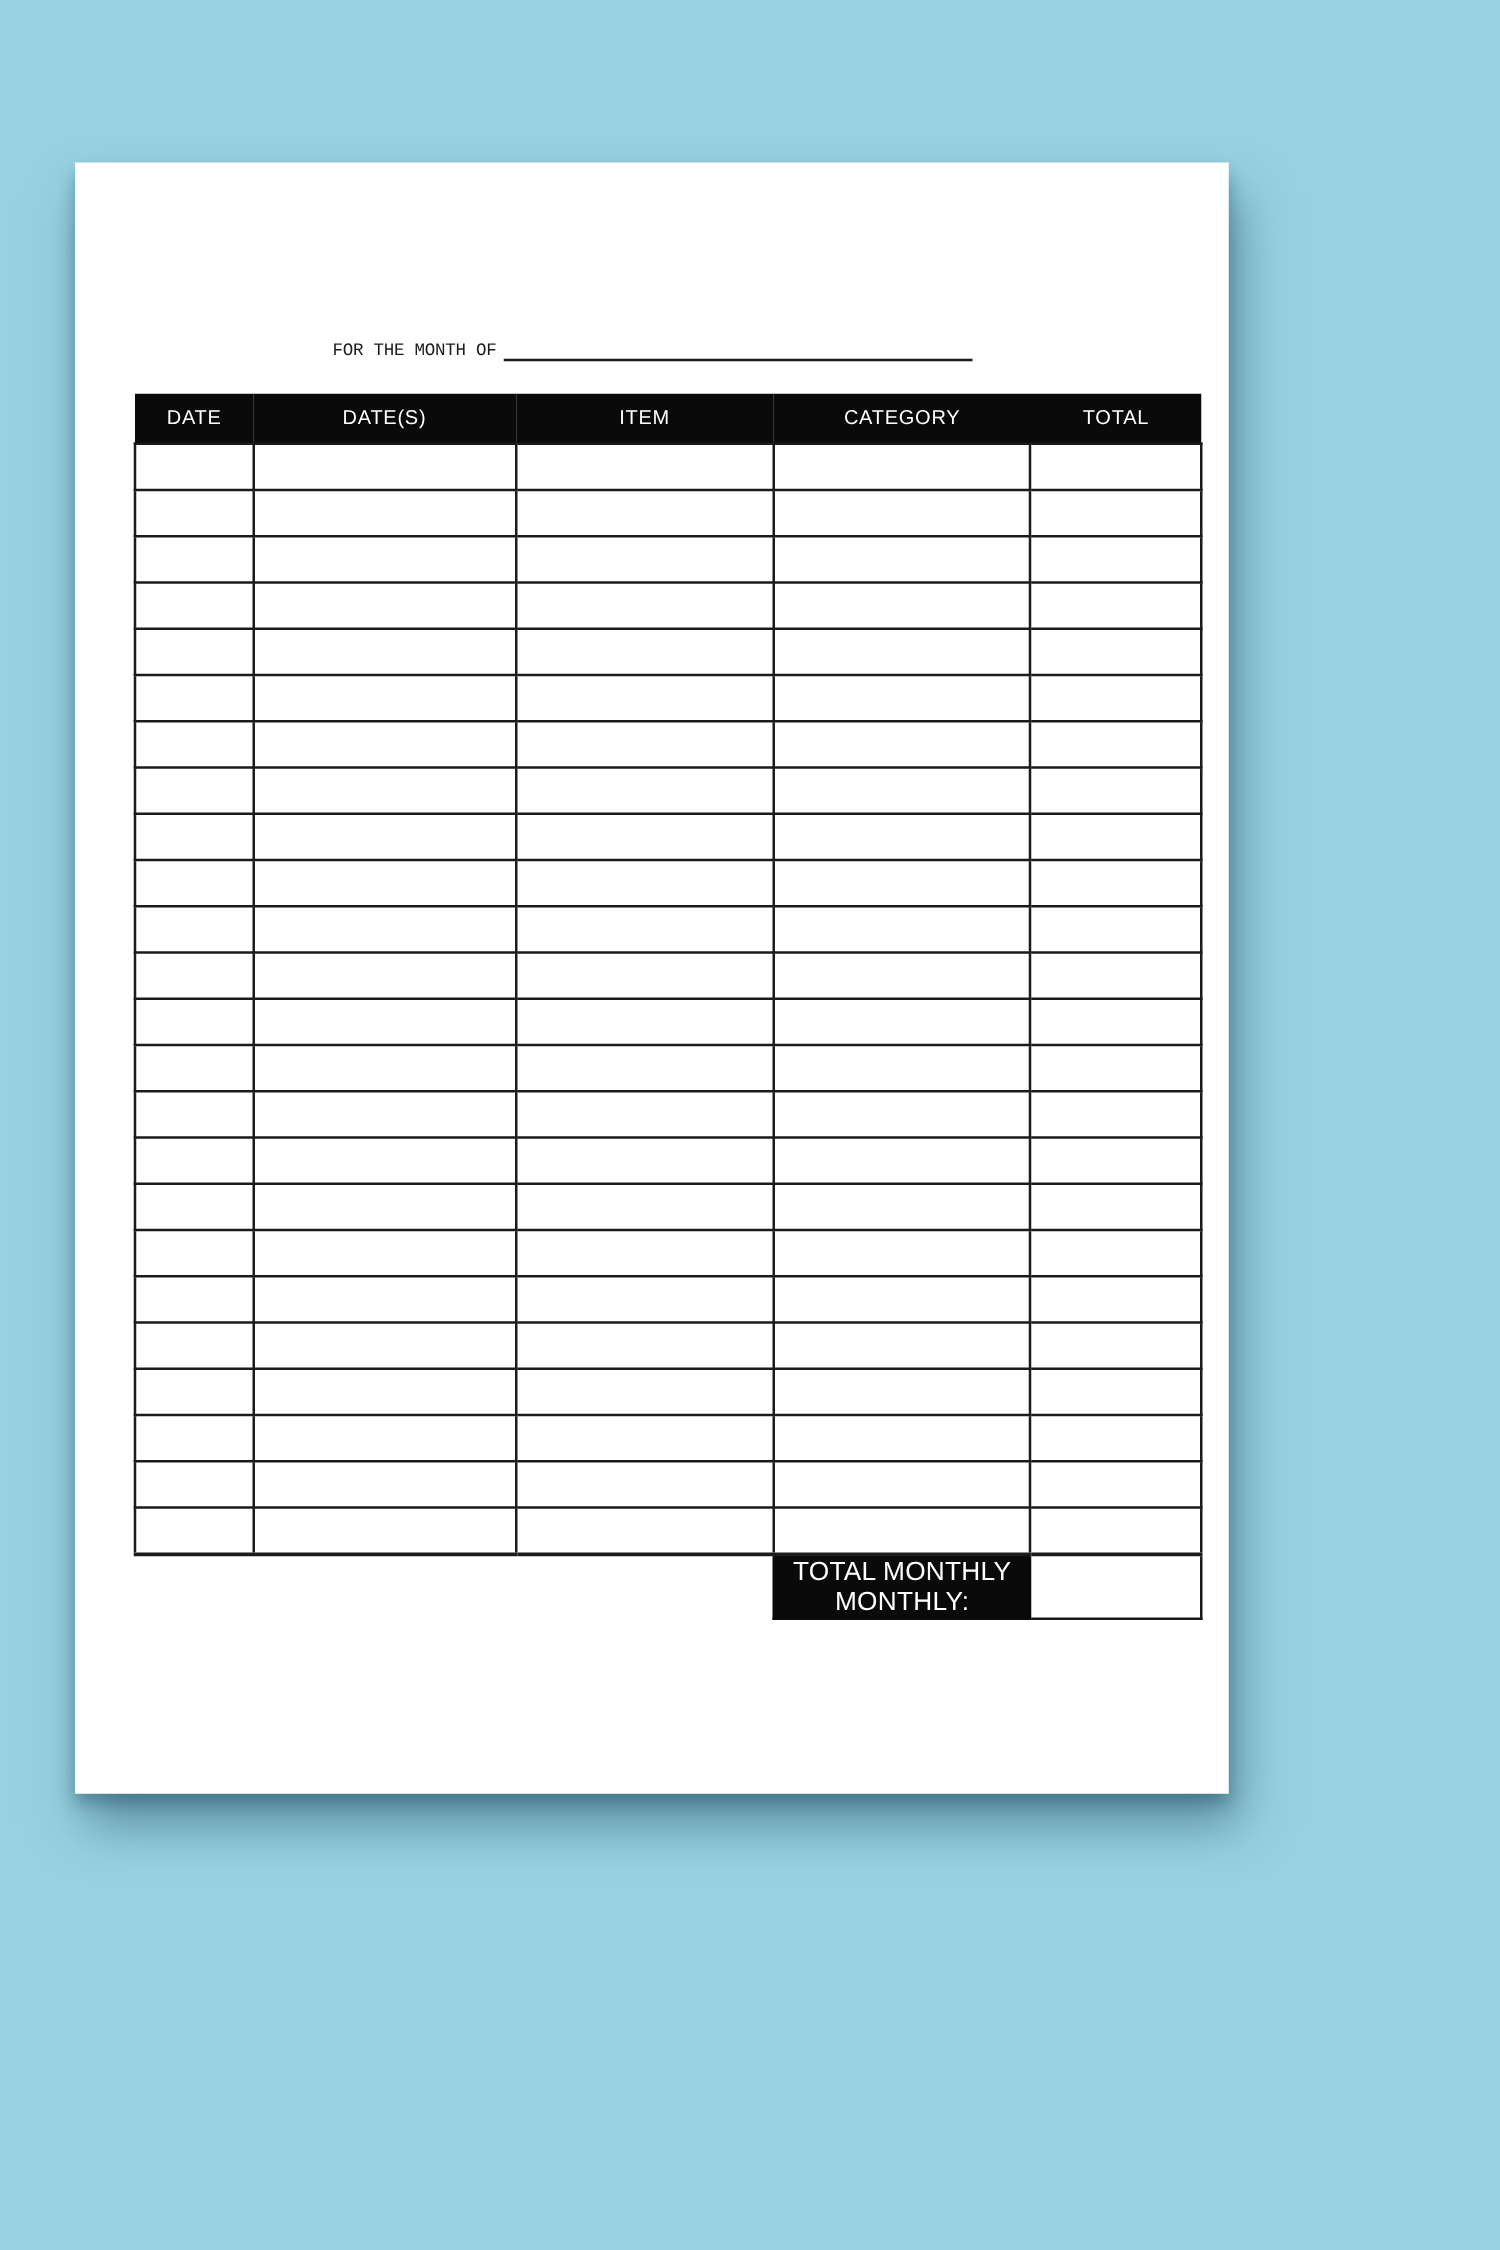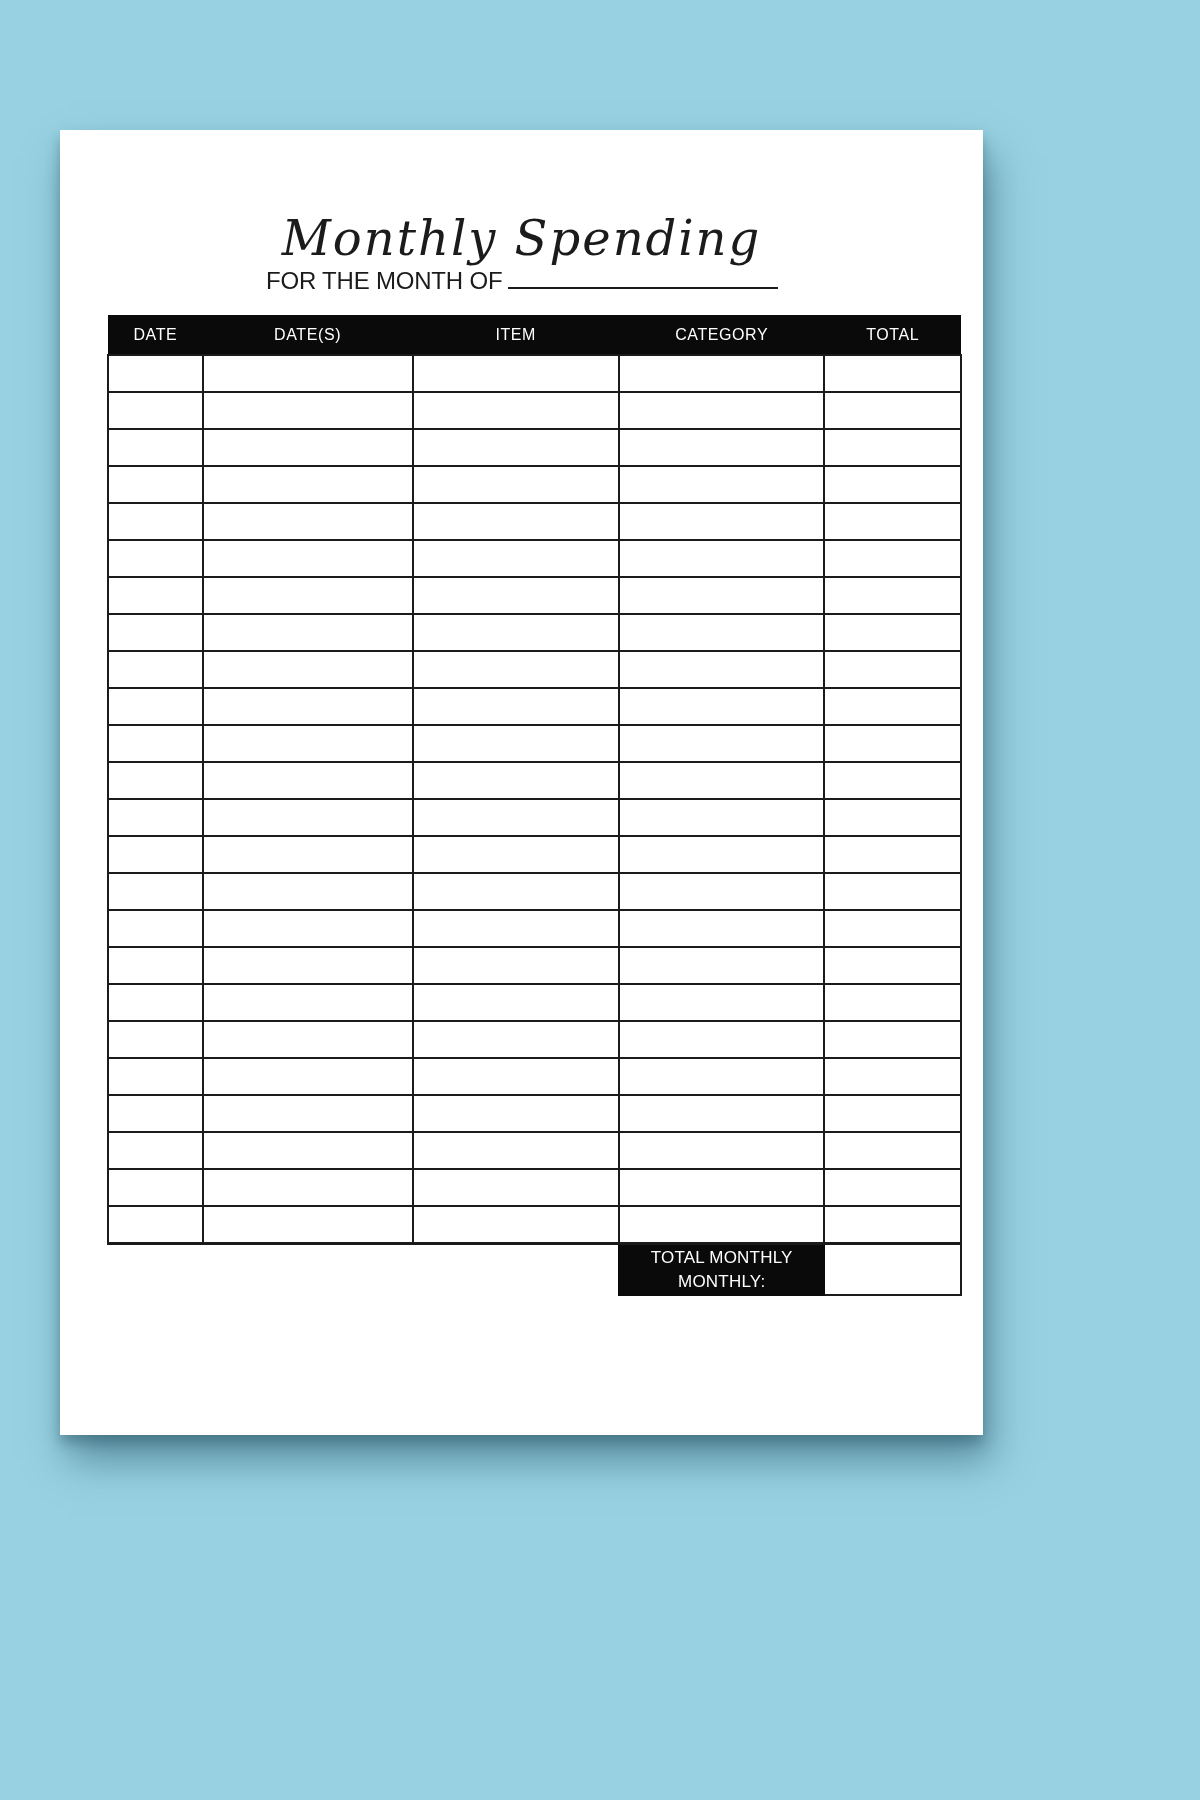--- a/index.html
+++ b/index.html
@@ -43,25 +43,26 @@
     position: absolute;
     top: 138px;
     left: 206px;
     width: 512px;
     height: 24px;
     display: flex;
     align-items: flex-end;
     gap: 6px;
   }
   .month-label {
-    font-size: 24px;
+    font-size: 14px;
     line-height: 22px;
     letter-spacing: -0.2px;
     color: var(--ink, #1B1B1B);
     white-space: nowrap;
+    font-family: Liberation Mono, monospace;
   }
   .month-line {
     flex: 1;
     border-bottom: 2px solid var(--ink, #1B1B1B);
     margin-bottom: 3px;
   }
   table.spend-table {
     position: absolute;
     left: 47px;
     top: 185px;
@@ -96,35 +97,34 @@
   }
   table.spend-table tfoot td.spacer {
     border: none;
     background: transparent;
   }
   table.spend-table tfoot td.total-label {
     background: var(--header_bg, #0A0A0A);
     border: 2px solid var(--header_bg, #0A0A0A);
     color: var(--header_text, #FFFFFF);
     text-align: center;
-    font-size: 17px;
+    font-size: 21px;
     line-height: 24px;
     letter-spacing: 0.2px;
   }
   table.spend-table tfoot td.total-value {
     border: 2px solid var(--ink, #1B1B1B);
     background: var(--paper, #FFFFFF);
   }
 </style>
 </head>
 <body>
 
 <div class="sheet">
 
-  <h1 class="title">Monthly Spending</h1>
 
   <div class="month-row">
     <span class="month-label">FOR THE MONTH OF</span>
     <span class="month-line"></span>
   </div>
 
   <table class="spend-table">
     <colgroup>
         <col style="width: 11.1%;">
         <col style="width: 24.6%;">

